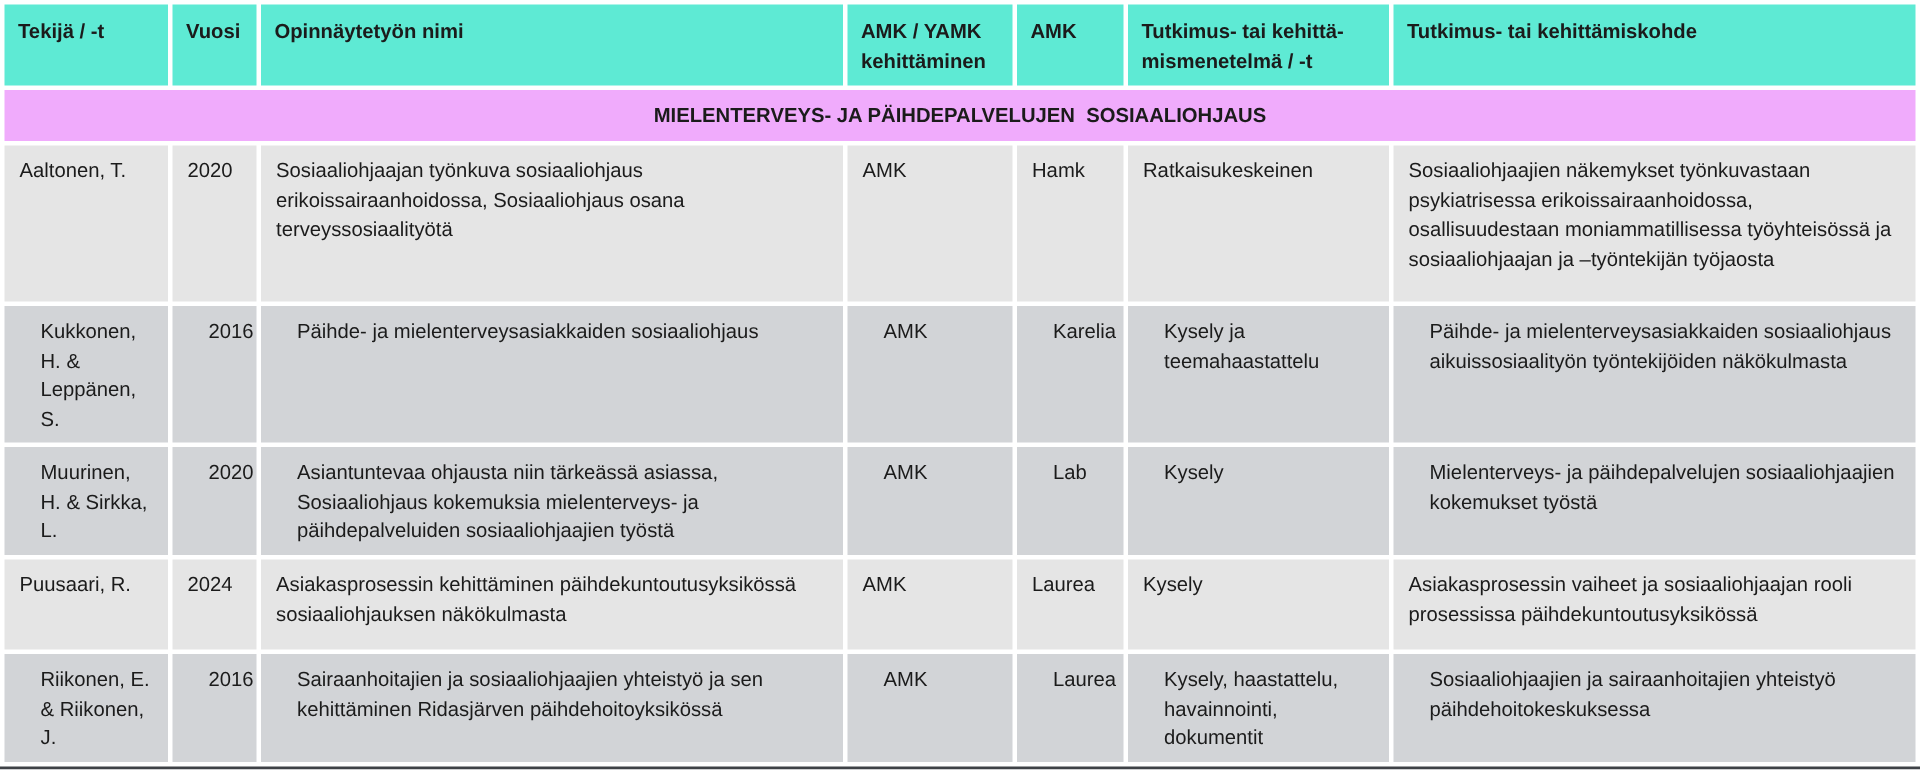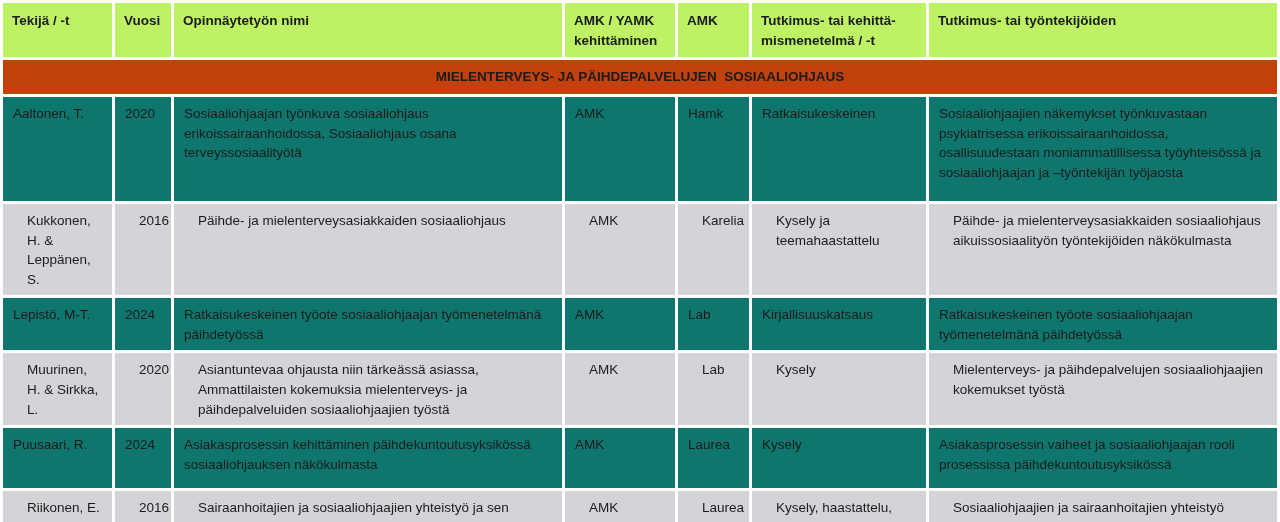--- a/index.html
+++ b/index.html
@@ -16,35 +16,35 @@
   col.c4{width:110px;} col.c5{width:71px;} col.c6{width:174px;}
   th,td{
     vertical-align:top;
     text-align:left;
     font-size:13.5px;
     line-height:1.45;
     padding:7px 10px 6px 10px;
     overflow:hidden;
   }
   thead th{
-    background:#bef264;
+    background:#5eead4;
     font-weight:bold;
     white-space:pre-line;
     padding:8px 4px 6px 9px;
   }
   tr.section-row td{
-    background:#c2410c;
+    background:#f0abfc;
     font-weight:bold;
     text-align:center;
     vertical-align:middle;
     white-space:pre-wrap;
     padding:4px 10px;
     height:26px;
   }
-  tr.row-light td{background:#0f766e;}
+  tr.row-light td{background:#e5e5e5;}
   tr.row-dark  td{background:#d2d4d7;padding-left:24px;}
   tr.r-header{height:54px;}
   tr.r0{height:104px;}
   tr.r1{height:58px;}
   tr.r2{height:52px;}
   tr.r3{height:66px;}
   tr.r4{height:60px;}
   tr.r5{height:64px;}
 </style>
 </head>
@@ -63,21 +63,21 @@
     </colgroup>
     <thead>
       <tr class="r-header">
         <th>Tekijä / -t</th>
         <th>Vuosi</th>
         <th>Opinnäytetyön nimi</th>
         <th>AMK / YAMK kehittäminen</th>
         <th>AMK</th>
         <th>Tutkimus- tai kehittä-
 mismenetelmä / -t</th>
-        <th>Tutkimus- tai työntekijöiden</th>
+        <th>Tutkimus- tai kehittämiskohde</th>
       </tr>
     </thead>
     <tbody>
       <tr class="section-row">
         <td colspan="7">MIELENTERVEYS- JA PÄIHDEPALVELUJEN  SOSIAALIOHJAUS</td>
       </tr>
 
       <tr class="row-light r0">
         <td>Aaltonen, T.</td>
         <td>2020</td>
@@ -91,34 +91,25 @@
       <tr class="row-dark r1">
         <td>Kukkonen, H. &amp; Leppänen, S.</td>
         <td>2016</td>
         <td>Päihde- ja mielenterveysasiakkaiden sosiaaliohjaus</td>
         <td>AMK</td>
         <td>Karelia</td>
         <td>Kysely ja teemahaastattelu</td>
         <td>Päihde- ja mielenterveysasiakkaiden sosiaaliohjaus aikuissosiaalityön työntekijöiden näkökulmasta</td>
       </tr>
 
-      <tr class="row-light r2">
-        <td>Lepistö, M-T.</td>
-        <td>2024</td>
-        <td>Ratkaisukeskeinen työote sosiaaliohjaajan työmenetelmänä päihdetyössä</td>
-        <td>AMK</td>
-        <td>Lab</td>
-        <td>Kirjallisuuskatsaus</td>
-        <td>Ratkaisukeskeinen työote sosiaaliohjaajan työmenetelmänä päihdetyössä</td>
-      </tr>
 
       <tr class="row-dark r3">
         <td>Muurinen, H. &amp; Sirkka, L.</td>
         <td>2020</td>
-        <td>Asiantuntevaa ohjausta niin tärkeässä asiassa, Ammattilaisten kokemuksia mielenterveys- ja päihdepalveluiden sosiaaliohjaajien työstä</td>
+        <td>Asiantuntevaa ohjausta niin tärkeässä asiassa, Sosiaaliohjaus kokemuksia mielenterveys- ja päihdepalveluiden sosiaaliohjaajien työstä</td>
         <td>AMK</td>
         <td>Lab</td>
         <td>Kysely</td>
         <td>Mielenterveys- ja päihdepalvelujen sosiaaliohjaajien kokemukset työstä</td>
       </tr>
 
       <tr class="row-light r4">
         <td>Puusaari, R.</td>
         <td>2024</td>
         <td>Asiakasprosessin kehittäminen päihdekuntoutusyksikössä sosiaaliohjauksen näkökulmasta</td>

